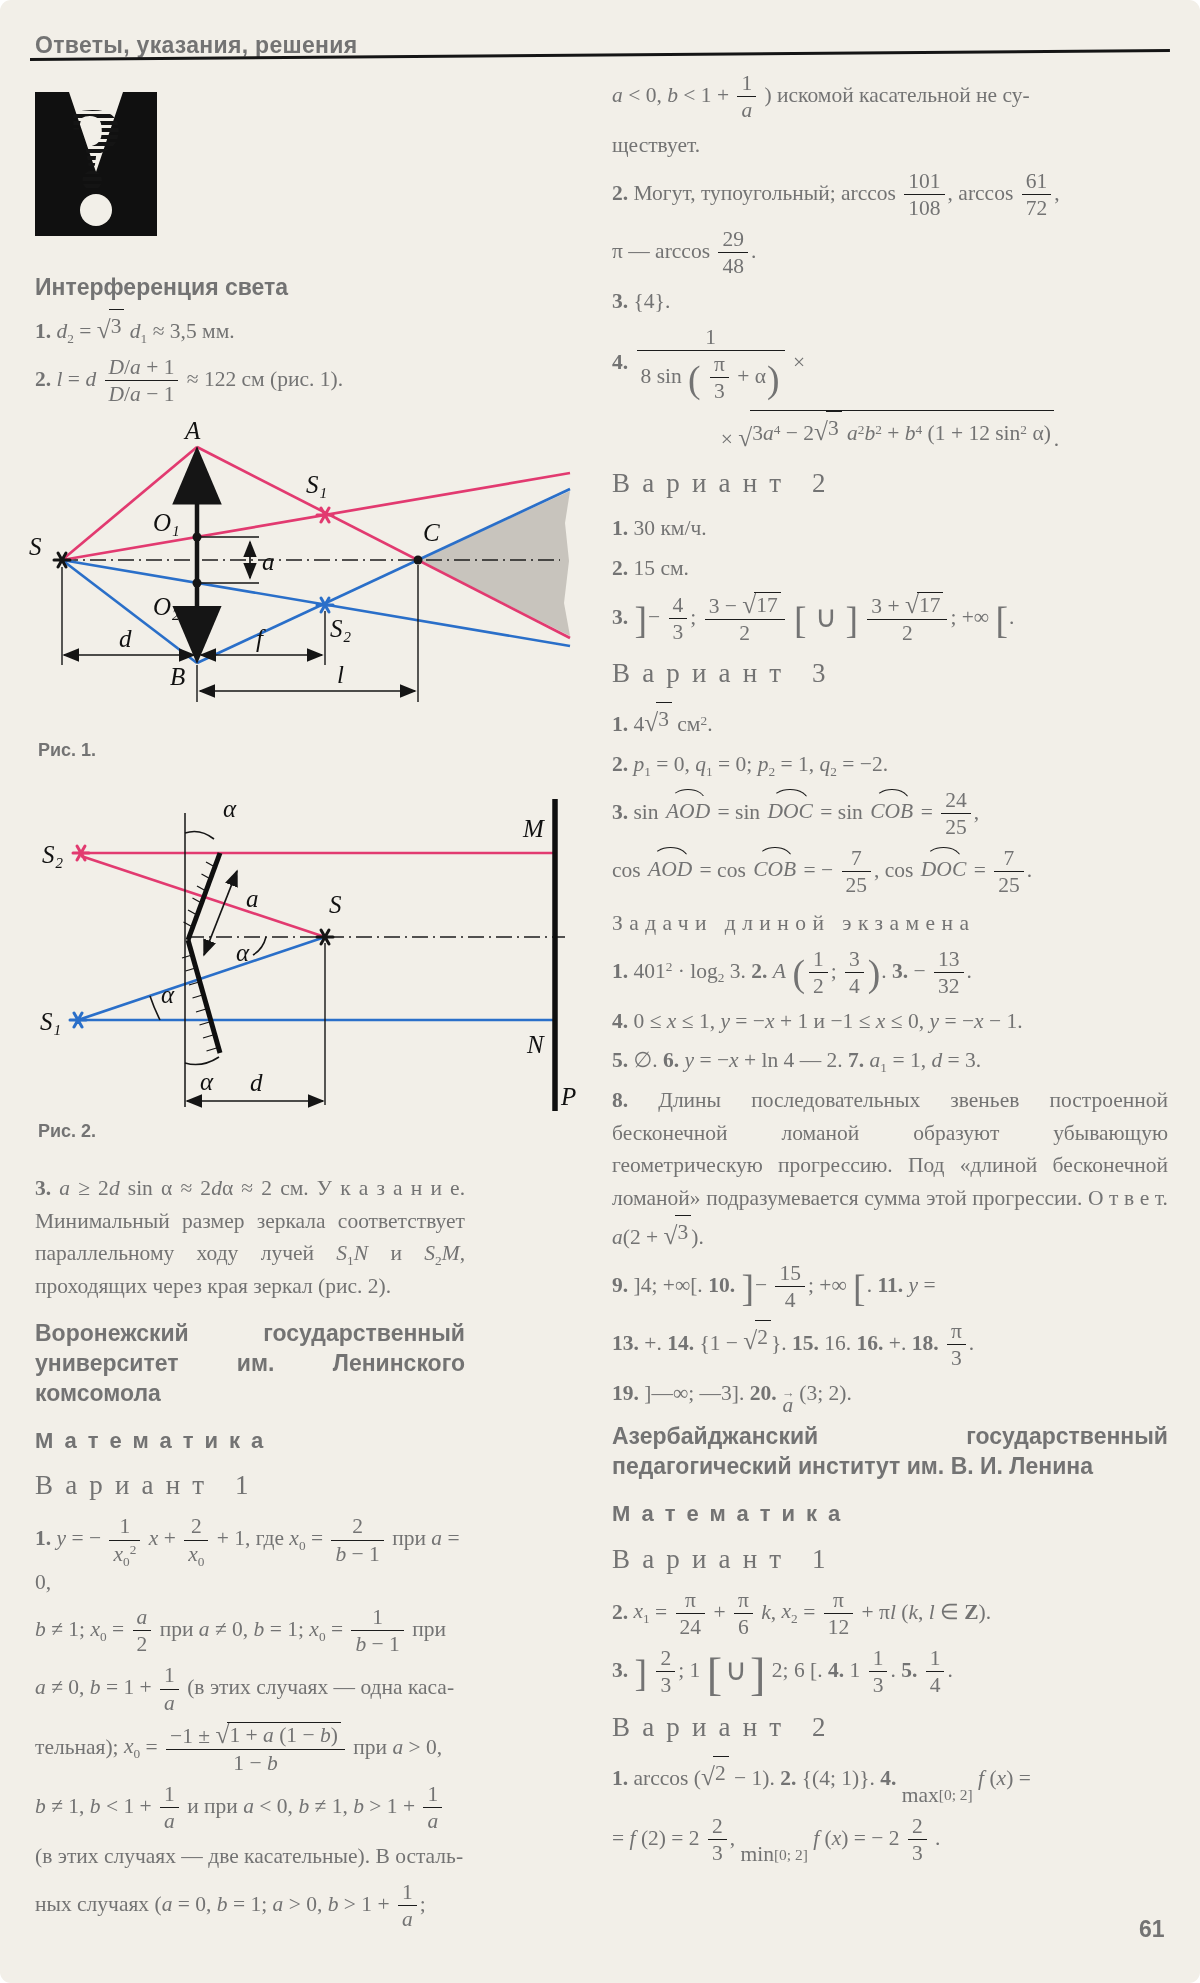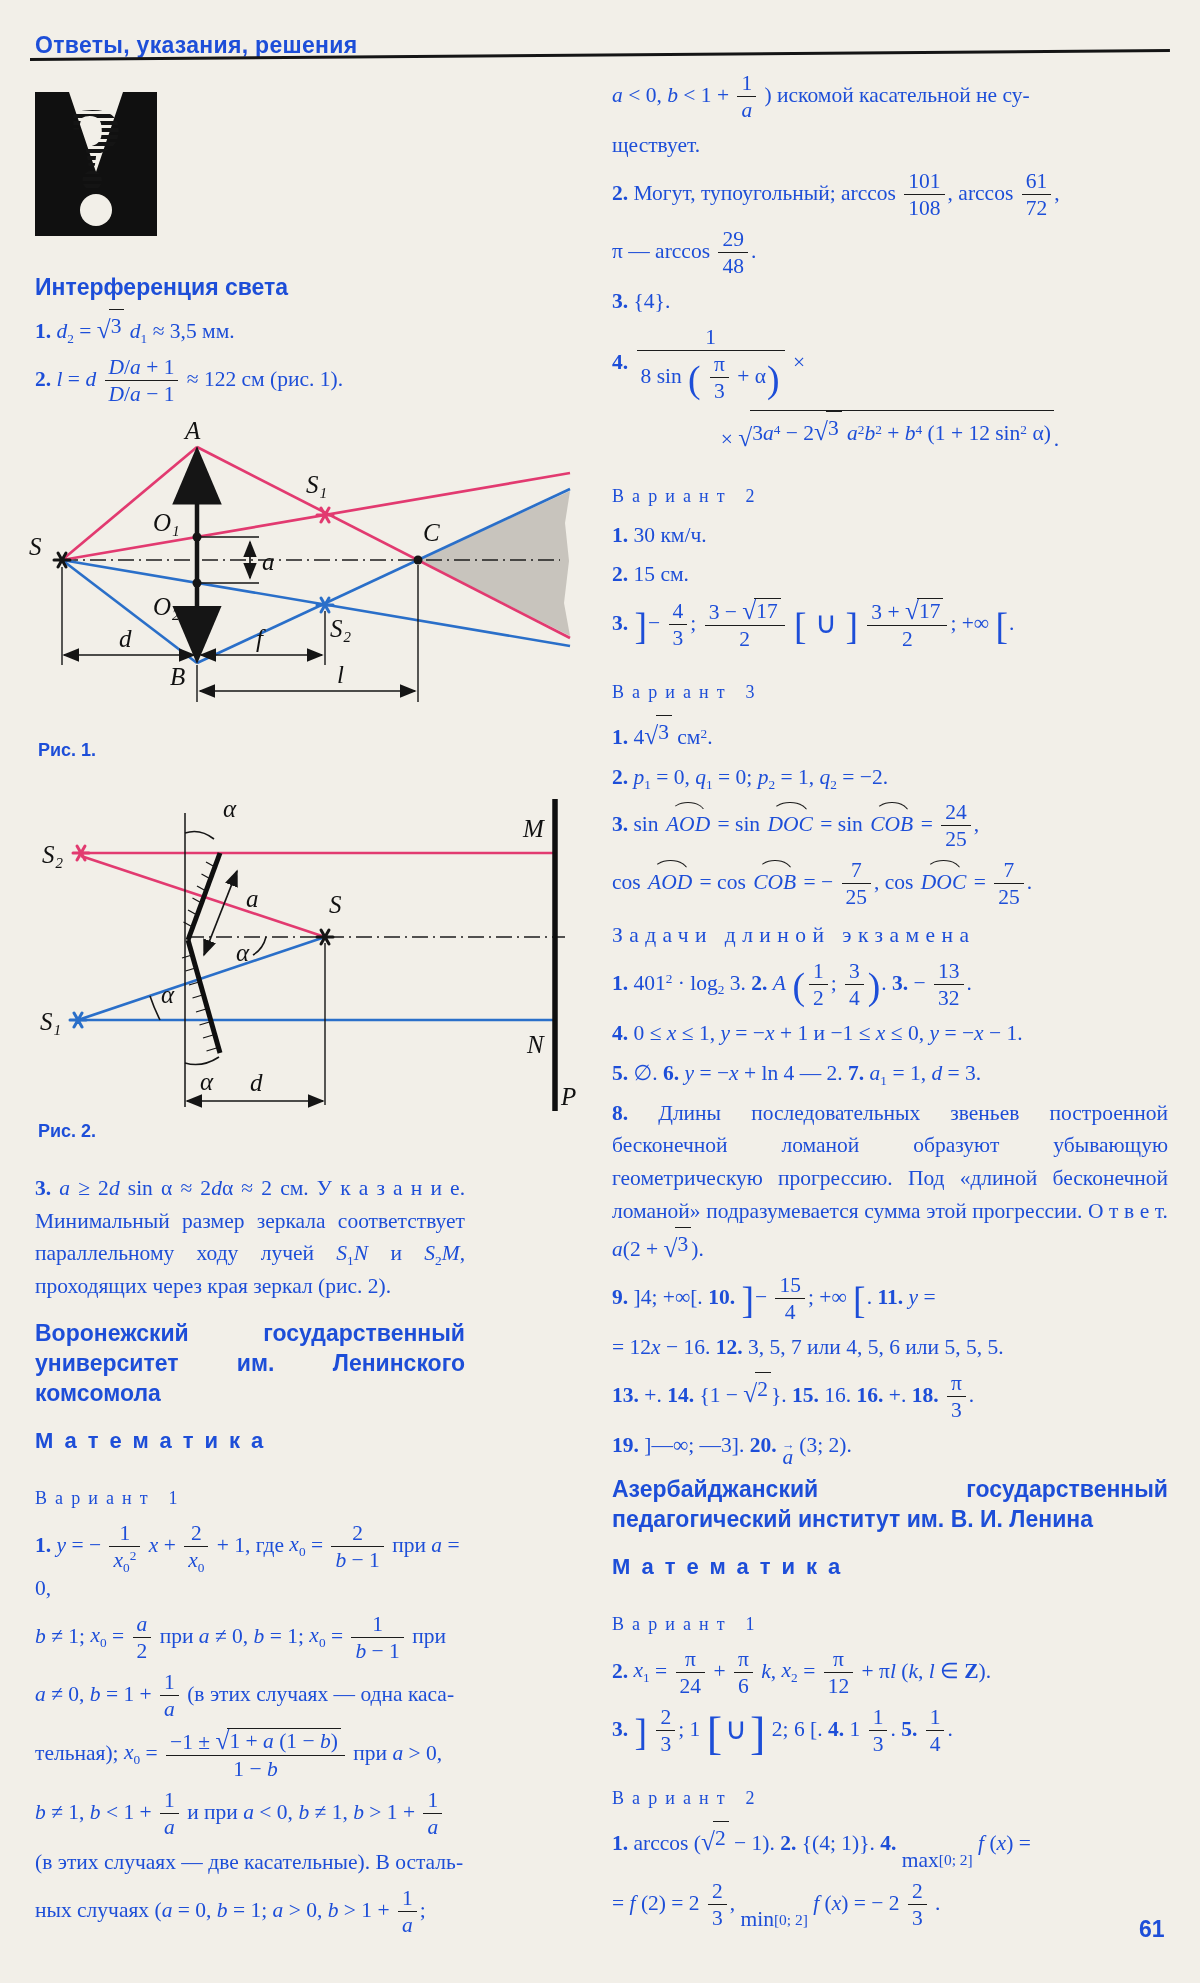--- a/index.html
+++ b/index.html
@@ -1,26 +1,26 @@
 <!DOCTYPE html>
 <html><head>
 <meta charset="utf-8">
 <style>
   html,body{margin:0;padding:0;}
   .page{position:relative;width:1200px;height:1983px;background:#f2efe8;
-        font-family:"Liberation Serif",serif;color:#1d4ed8;font-size:21.5px;line-height:1.52;overflow:hidden;}
+        font-family:"Liberation Serif",serif;color:#737373;font-size:21.5px;line-height:1.52;overflow:hidden;border-radius:11px;}
   .abs{position:absolute;}
   
   .runhead{font-family:"Liberation Sans",sans-serif;font-weight:700;font-size:23px;letter-spacing:.3px;}
   .headrule{position:absolute;left:30px;top:58px;width:1140px;height:3px;background:#151515;
             transform:rotate(-0.45deg);transform-origin:left center;}
   
   .h-sans{font-family:"Liberation Sans",sans-serif;font-weight:700;font-size:23px;line-height:30px;}
   .mathhead{font-family:"Liberation Sans",sans-serif;font-weight:700;font-size:22px;letter-spacing:.5em;margin:16px 0 6px;}
-  .varhead{font-size:18px;letter-spacing:.45em;margin:28px 0 8px;}
+  .varhead{font-size:27px;letter-spacing:.45em;margin:8px 0 8px;}
   .taskshead{font-size:21.5px;letter-spacing:.3em;margin:10px 0 6px;}
   .para{text-align:justify;}
   .ln{margin:7px 0;}
   
   .it{font-style:italic;}
   .bd{font-weight:700;}
   sub,sup{font-size:.62em;line-height:0;}
   sub{vertical-align:-0.35em;} sup{vertical-align:0.5em;}
   .frac{display:inline-block;vertical-align:middle;text-align:center;margin:0 3px;line-height:1.12;}
   .fn{display:block;border-bottom:1.7px solid #1c1c1c;padding:0 4px 1px;}
@@ -247,21 +247,20 @@
     <div class="ln"><span class="t">cos </span><span class="arc"><span class="it">AOD</span></span><span class="t"> = cos </span><span class="arc"><span class="it">COB</span></span><span class="t"> = − </span><span class="frac"><span class="fn"><span class="t">7</span></span><span class="fd"><span class="t">25</span></span></span><span class="t">,  cos </span><span class="arc"><span class="it">DOC</span></span><span class="t"> = </span><span class="frac"><span class="fn"><span class="t">7</span></span><span class="fd"><span class="t">25</span></span></span><span class="t">.</span></div>
     <div class="taskshead">Задачи длиной экзамена</div>
     <div class="ln"><span class="bd">1.</span><span class="t">  401</span><sup>2</sup><span class="t"> · log</span><sub>2</sub><span class="t"> 3.   </span><span class="bd">2.</span><span class="t">  </span><span class="it">A</span><span class="t"> </span><span class="big">(</span><span class="frac"><span class="fn"><span class="t">1</span></span><span class="fd"><span class="t">2</span></span></span><span class="t">; </span><span class="frac"><span class="fn"><span class="t">3</span></span><span class="fd"><span class="t">4</span></span></span><span class="big">)</span><span class="t">.   </span><span class="bd">3.</span><span class="t">  − </span><span class="frac"><span class="fn"><span class="t">13</span></span><span class="fd"><span class="t">32</span></span></span><span class="t">.</span></div>
     <div class="ln"><span class="bd">4.</span><span class="t"> 0 ≤ </span><span class="it">x</span><span class="t"> ≤ 1, </span><span class="it">y</span><span class="t"> = −</span><span class="it">x</span><span class="t"> + 1  и  −1 ≤ </span><span class="it">x</span><span class="t"> ≤ 0, </span><span class="it">y</span><span class="t"> = −</span><span class="it">x</span><span class="t"> − 1.</span></div>
     <div class="ln"><span class="bd">5.</span><span class="t">  ∅.  </span><span class="bd">6.</span><span class="t">  </span><span class="it">y</span><span class="t"> = −</span><span class="it">x</span><span class="t"> + ln 4 — 2.  </span><span class="bd">7.</span><span class="t">  </span><span class="bx"><span class="it">a</span><sub>1</sub></span><span class="t"> = 1,  </span><span class="it">d</span><span class="t"> = 3.</span></div>
     <p class="para" style="margin:6px 0"><span class="bd">8.</span><span class="t"> Длины последовательных звеньев построенной бесконечной ломаной образуют убывающую геометрическую прогрессию. Под «длиной бесконечной ломаной» подразумевается сумма этой прогрессии. О т в е т.  </span><span class="it">a</span><span class="t">(2 + </span><span class="sqrt">
           <span class="rad">√</span>
           <span class="rbar"><span class="t">3</span></span>
         </span><span class="t">).</span></p>
     <div class="ln"><span class="bd">9.</span><span class="t">  ]4;  +∞[.   </span><span class="bd">10.</span><span class="t">  </span><span class="big">]</span><span class="t">− </span><span class="frac"><span class="fn"><span class="t">15</span></span><span class="fd"><span class="t">4</span></span></span><span class="t">;  +∞ </span><span class="big">[</span><span class="t">.   </span><span class="bd">11.</span><span class="t">  </span><span class="it">y</span><span class="t"> =</span></div>
-    <div class="ln"><span class="t">= 12</span><span class="it">x</span><span class="t"> − 16.  </span><span class="bd">12.</span><span class="t">  3, 5, 7  или  4, 5, 6  или  5, 5, 5.</span></div>
     <div class="ln"><span class="bd">13.</span><span class="t">  +.  </span><span class="bd">14.</span><span class="t">  {1 − </span><span class="sqrt">
           <span class="rad">√</span>
           <span class="rbar"><span class="t">2</span></span>
         </span><span class="t">}.  </span><span class="bd">15.</span><span class="t">  16.  </span><span class="bd">16.</span><span class="t">  +.  </span><span class="bd">18.</span><span class="t">  </span><span class="frac"><span class="fn"><span class="t">π</span></span><span class="fd"><span class="t">3</span></span></span><span class="t">.</span></div>
     <div class="ln"><span class="bd">19.</span><span class="t">  ]—∞;  —3].  </span><span class="bd">20.</span><span class="t">  </span><span class="vec">
           <span class="veca">→</span>
           <span class="it">a</span>
         </span><span class="t"> (3; 2).</span></div>
     <div class="h-sans para" style="margin-top:10px">Азербайджанский государственный педагогический институт им. В. И. Ленина</div>
     <div class="mathhead">Математика</div>

